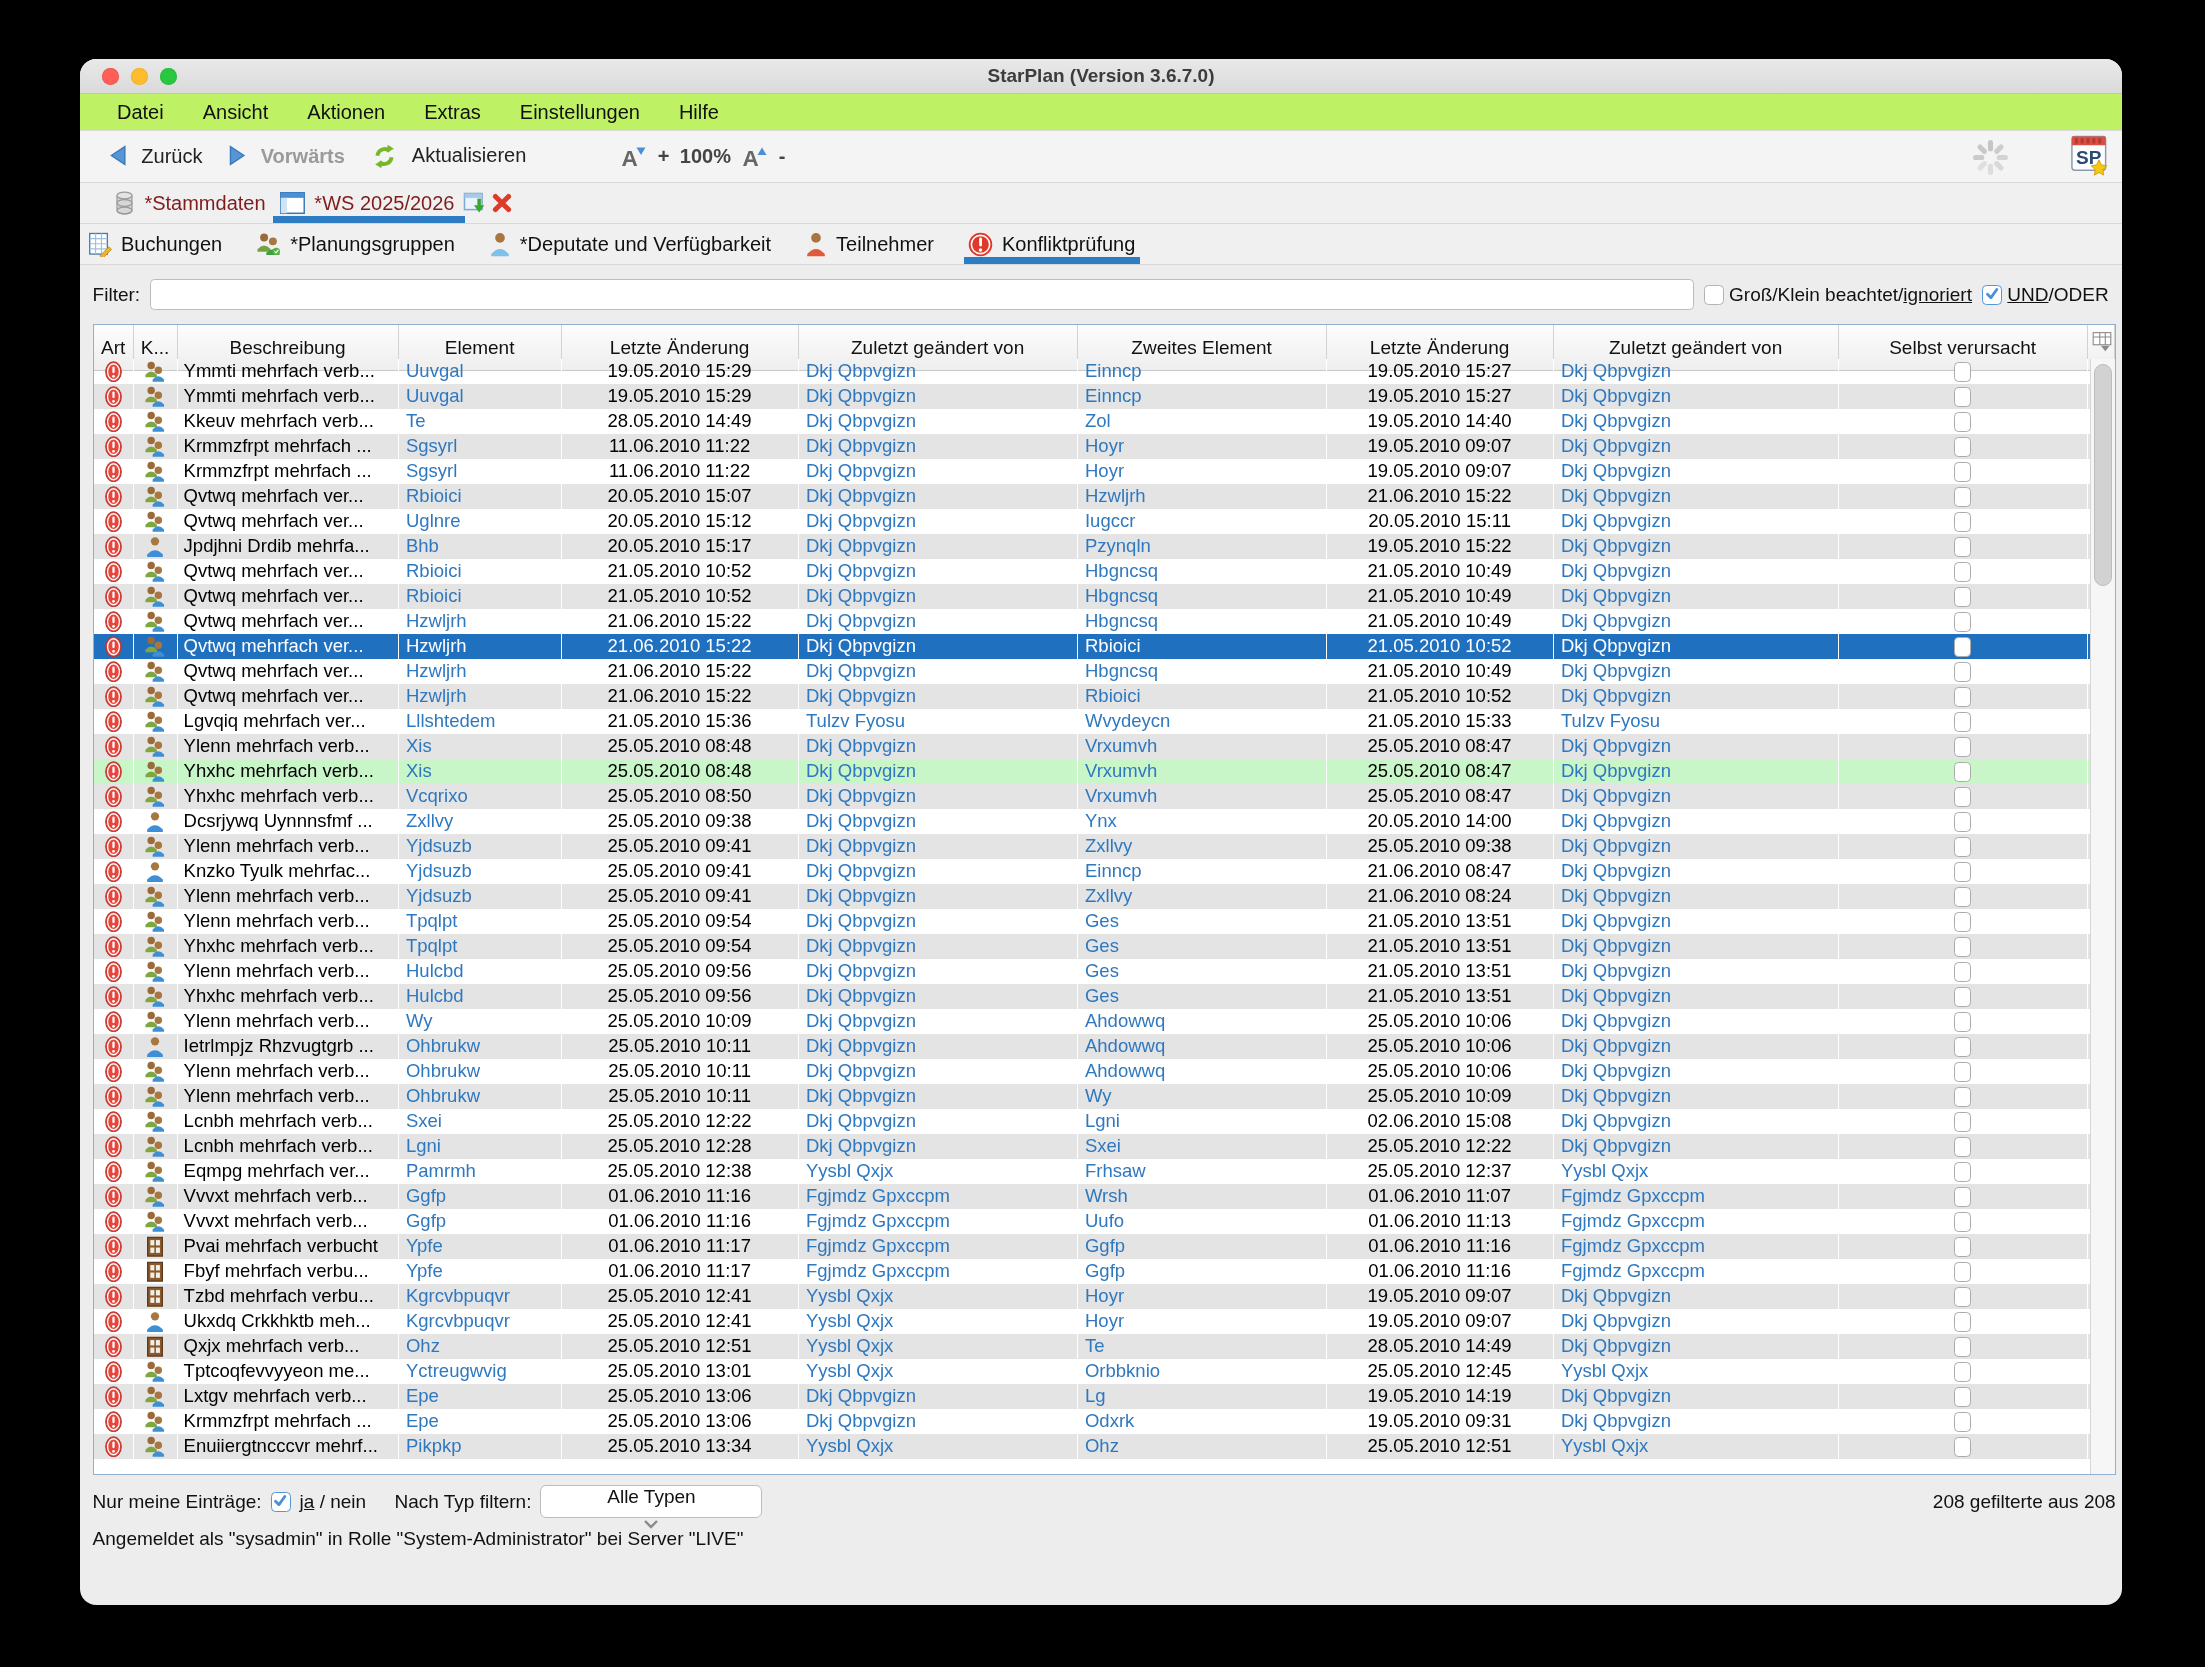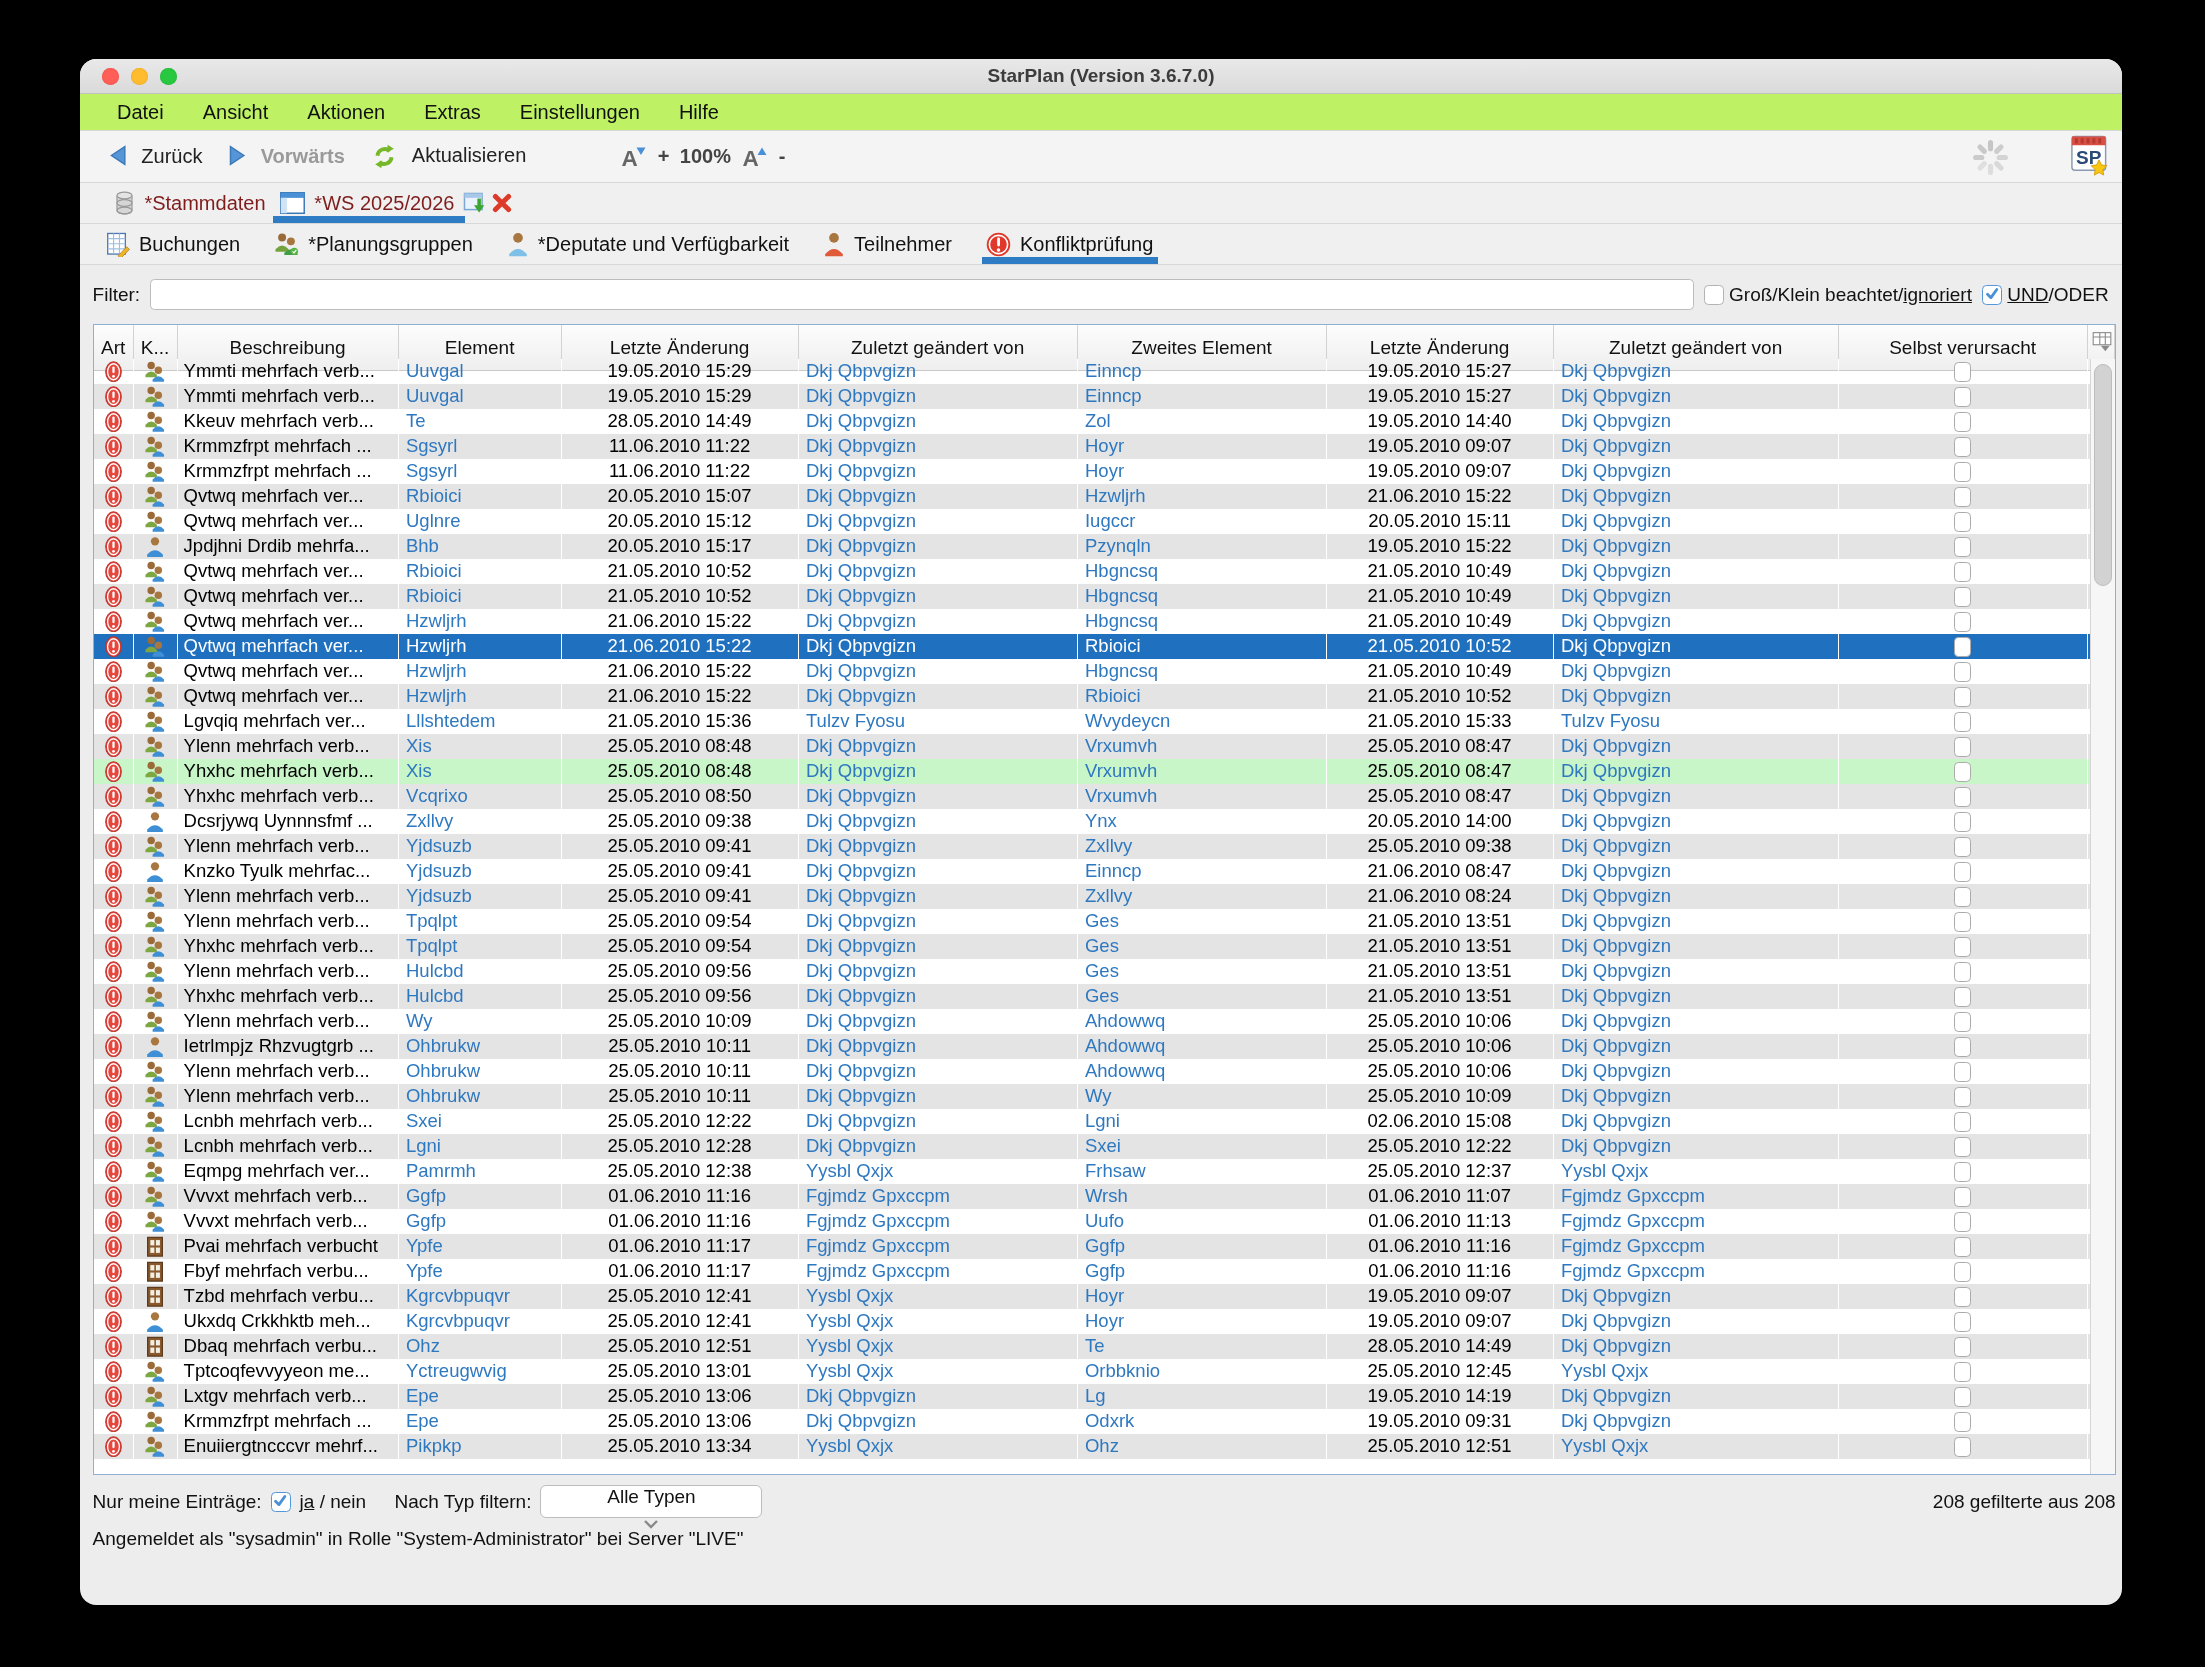--- a/index.html
+++ b/index.html
@@ -33,21 +33,21 @@
 
   
   .doctabs { height:41px; background:#f0f0f0; border-bottom:0.7px solid #d8d8d8; display:flex; align-items:center;
              padding-left:27px; font-size:20px; color:#7f1d1d; }
   .doctab { display:flex; align-items:center; gap:9px; padding:0 7.4px; height:100%; position:relative; }
   .doctab.active::after { content:""; position:absolute; left:0; right:-3px; bottom:0; height:6.7px; background:#2e7cc3; }
   .tab-aux { display:flex; align-items:center; gap:6px; margin-left:1.5px; }
 
   
   .viewtabs { height:41px; background:#f0f0f0; border-bottom:0.7px solid #d8d8d8; display:flex; align-items:center;
-              gap:34px; padding-left:26px; font-size:20px; color:#111; }
+              gap:34px; padding-left:8px; font-size:20px; color:#111; }
   .viewtab { display:flex; align-items:center; gap:9px; height:100%; position:relative; }
   .viewtab.active::after { content:""; position:absolute; left:-4.4px; right:-4.4px; bottom:0; height:6.7px; background:#2e7cc3; }
 
   
   .filterrow { height:59px; display:flex; align-items:center; padding:0 13.3px 0 12.6px; gap:10.4px; font-size:19px; color:#111; }
   .filter-input { flex:1; height:31px; border:1.5px solid #bcbcbc; border-radius:4.4px; background:#fff;
                   font-size:19px; padding:0 10.4px; font-family:"Liberation Sans",sans-serif; }
   .chk { width:20px; height:20px; border:1.5px solid #b3b3b3; border-radius:4.4px; background:#fff; display:inline-flex;
          align-items:center; justify-content:center; flex:0 0 auto; }
   .chk.checked { border-color:#5596d8; }
@@ -1448,21 +1448,21 @@
           </div>
           <div class="tc c-k">
             <svg width="20" height="21.5" viewBox="0 0 15 16">
               <rect x="2" y="1" width="11" height="14" fill="#8a5a2e" stroke="#5d3b1c" stroke-width="1"></rect>
               <rect x="4" y="3" width="3" height="4" fill="#f2efe4"></rect>
               <rect x="8.2" y="3" width="3" height="4" fill="#f2efe4"></rect>
               <rect x="4" y="8.6" width="3" height="4" fill="#f2efe4"></rect>
               <rect x="8.2" y="8.6" width="3" height="4" fill="#f2efe4"></rect>
             </svg>
           </div>
-          <div class="tc c-besch">Dbaq mehrfach verbu...</div>
+          <div class="tc c-besch">Qxjx mehrfach verb...</div>
           <div class="tc link">Ohz</div>
           <div class="tc c-d">25.05.2010 12:51</div>
           <div class="tc link">Yysbl Qxjx</div>
           <div class="tc link">Te</div>
           <div class="tc c-d">28.05.2010 14:49</div>
           <div class="tc link">Dkj Qbpvgizn</div>
           <div class="tc c-sv">
             <span class="cb"></span>
           </div>
           <div class="tc"></div>

